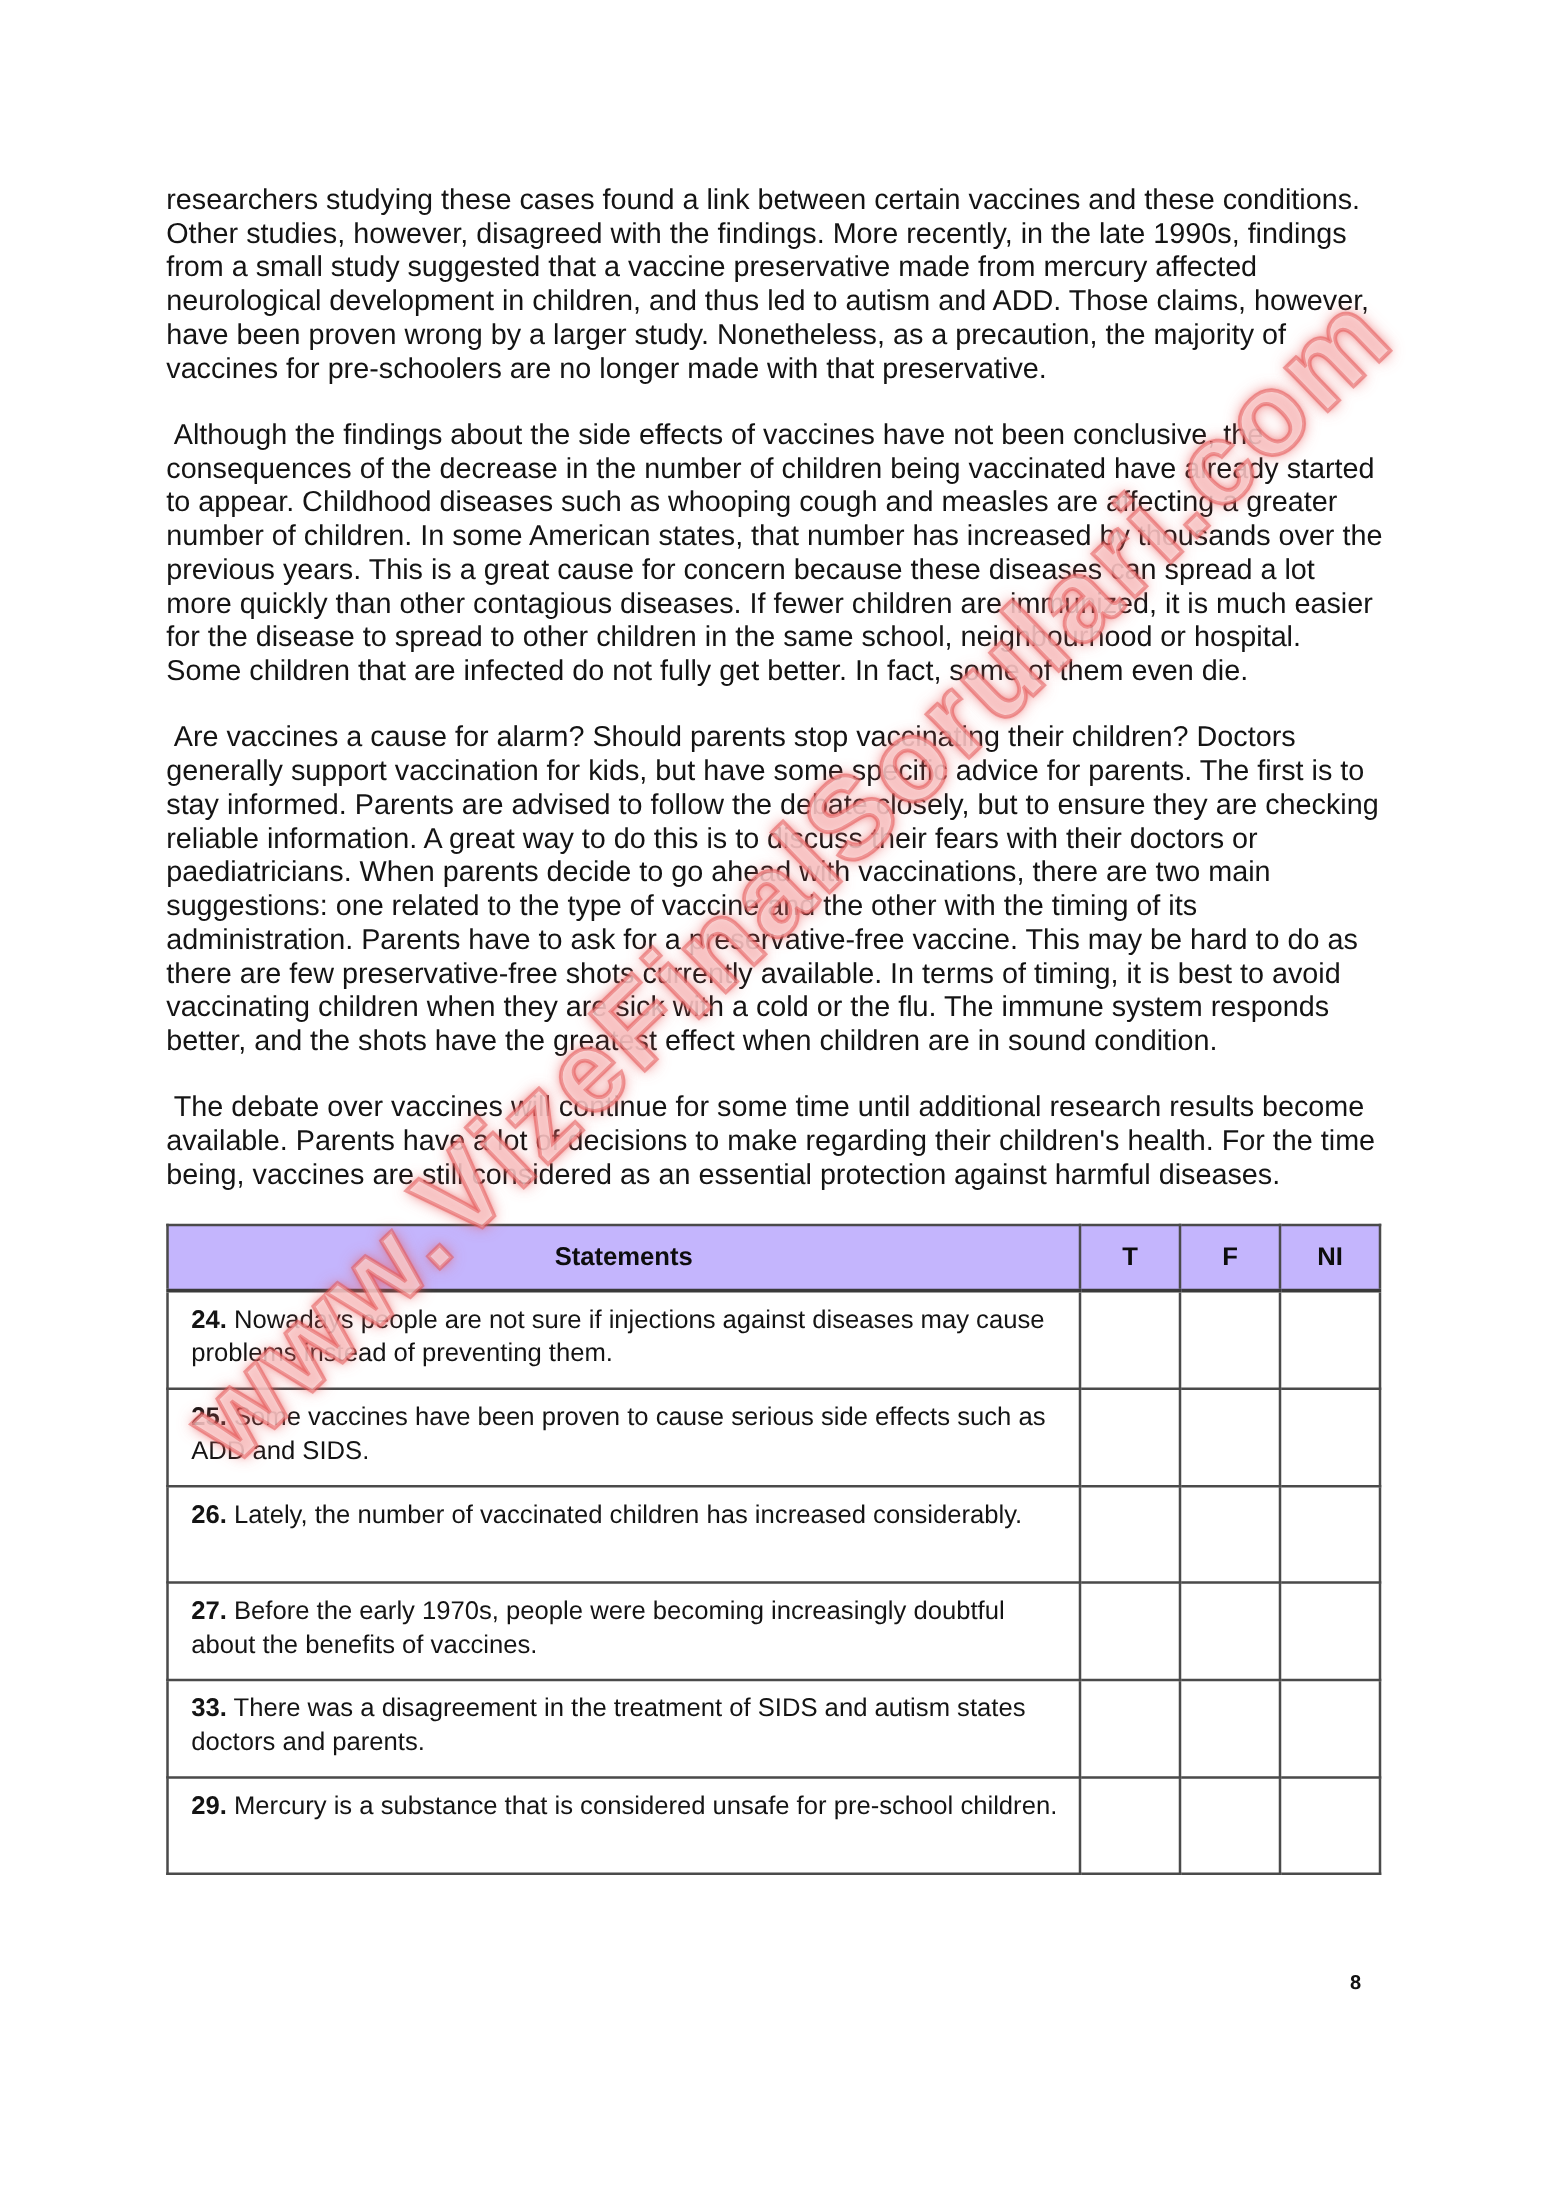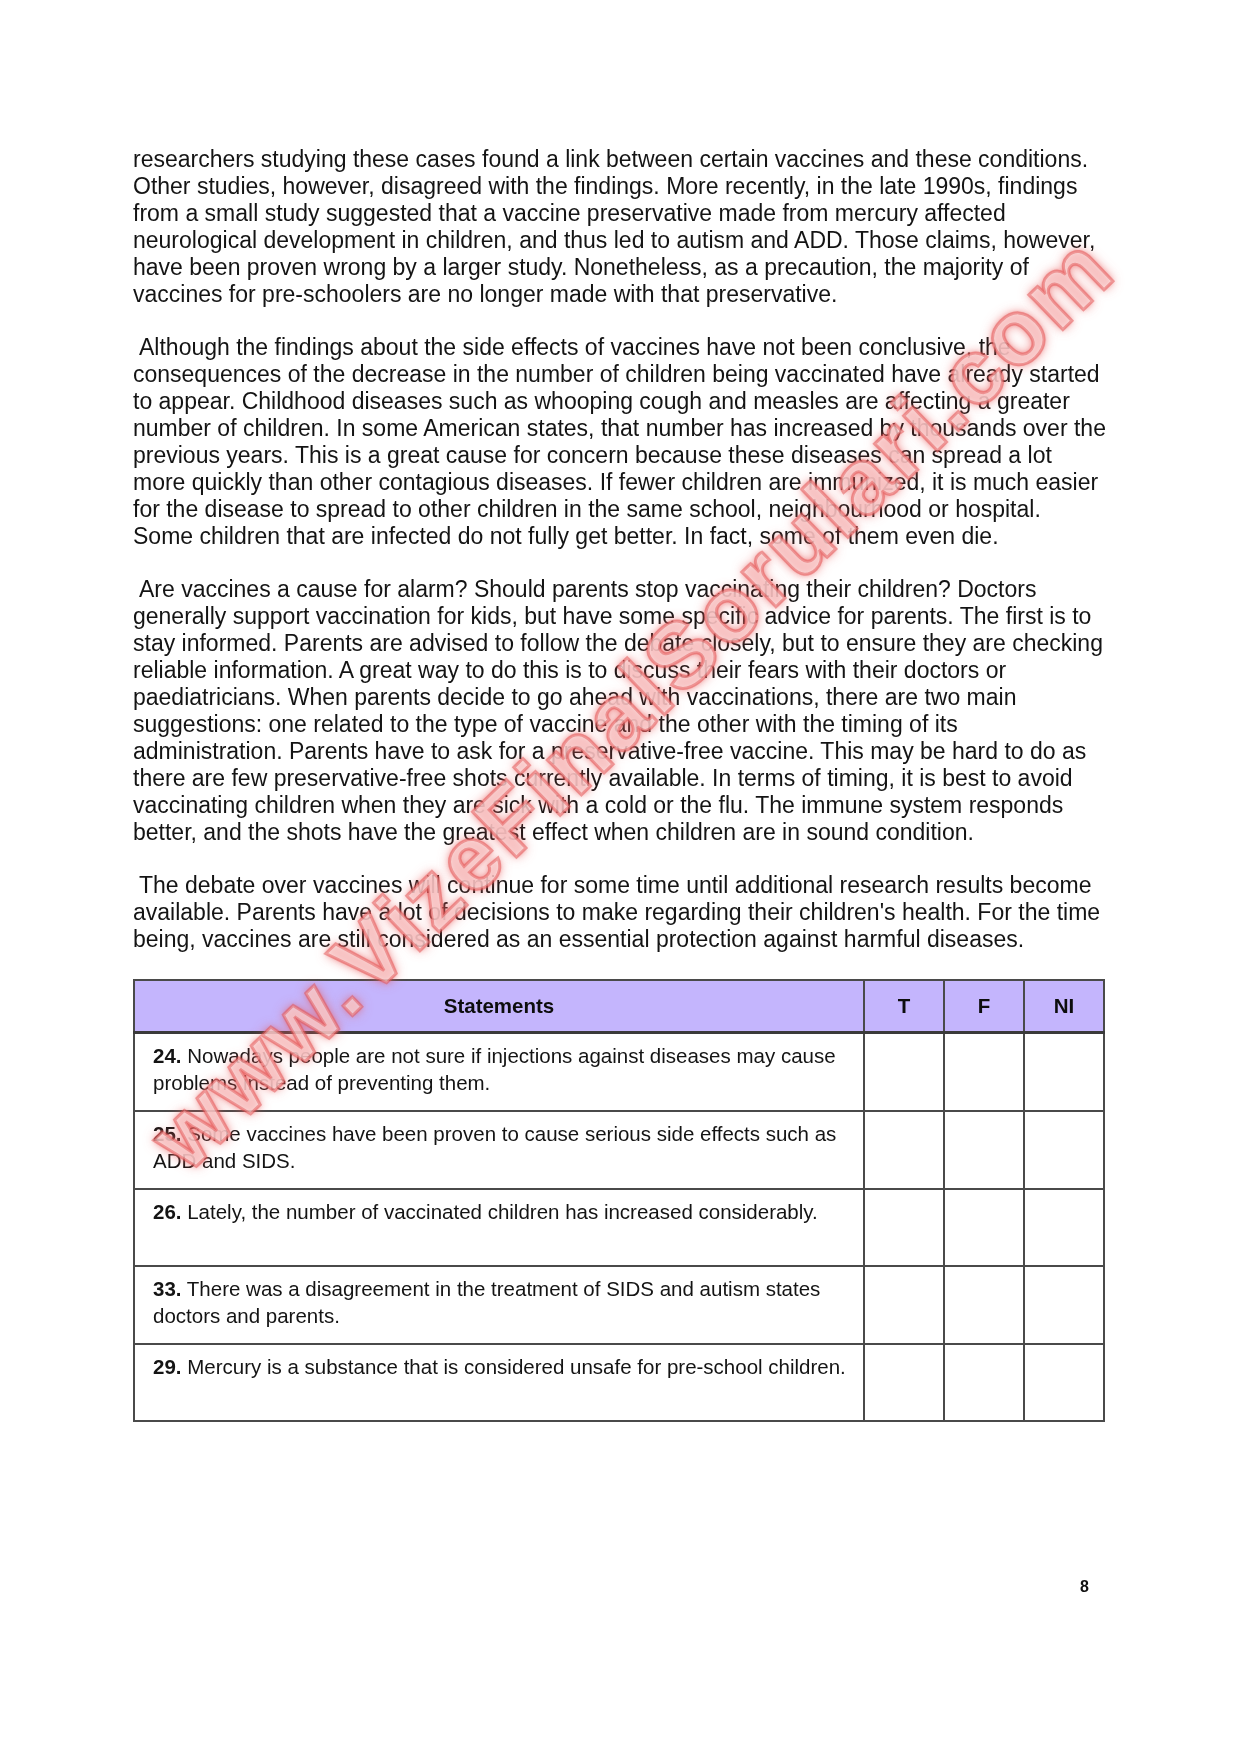--- a/index.html
+++ b/index.html
@@ -116,20 +116,26 @@
           <td class="ans"></td>
           <td class="ans"></td>
         </tr>
         <tr>
           <td class="stmt"><b>26.</b> <span>Lately, the number of vaccinated children has increased considerably.</span></td>
           <td class="ans"></td>
           <td class="ans"></td>
           <td class="ans"></td>
         </tr>
         <tr>
+          <td class="stmt"><b>27.</b> <span>Before the early 1970s, people were becoming increasingly doubtful about the benefits of vaccines.</span></td>
+          <td class="ans"></td>
+          <td class="ans"></td>
+          <td class="ans"></td>
+        </tr>
+        <tr>
           <td class="stmt"><b>33.</b> <span>There was a disagreement in the treatment of SIDS and autism states doctors and parents.</span></td>
           <td class="ans"></td>
           <td class="ans"></td>
           <td class="ans"></td>
         </tr>
         <tr>
           <td class="stmt"><b>29.</b> <span>Mercury is a substance that is considered unsafe for pre-school children.</span></td>
           <td class="ans"></td>
           <td class="ans"></td>
           <td class="ans"></td>

